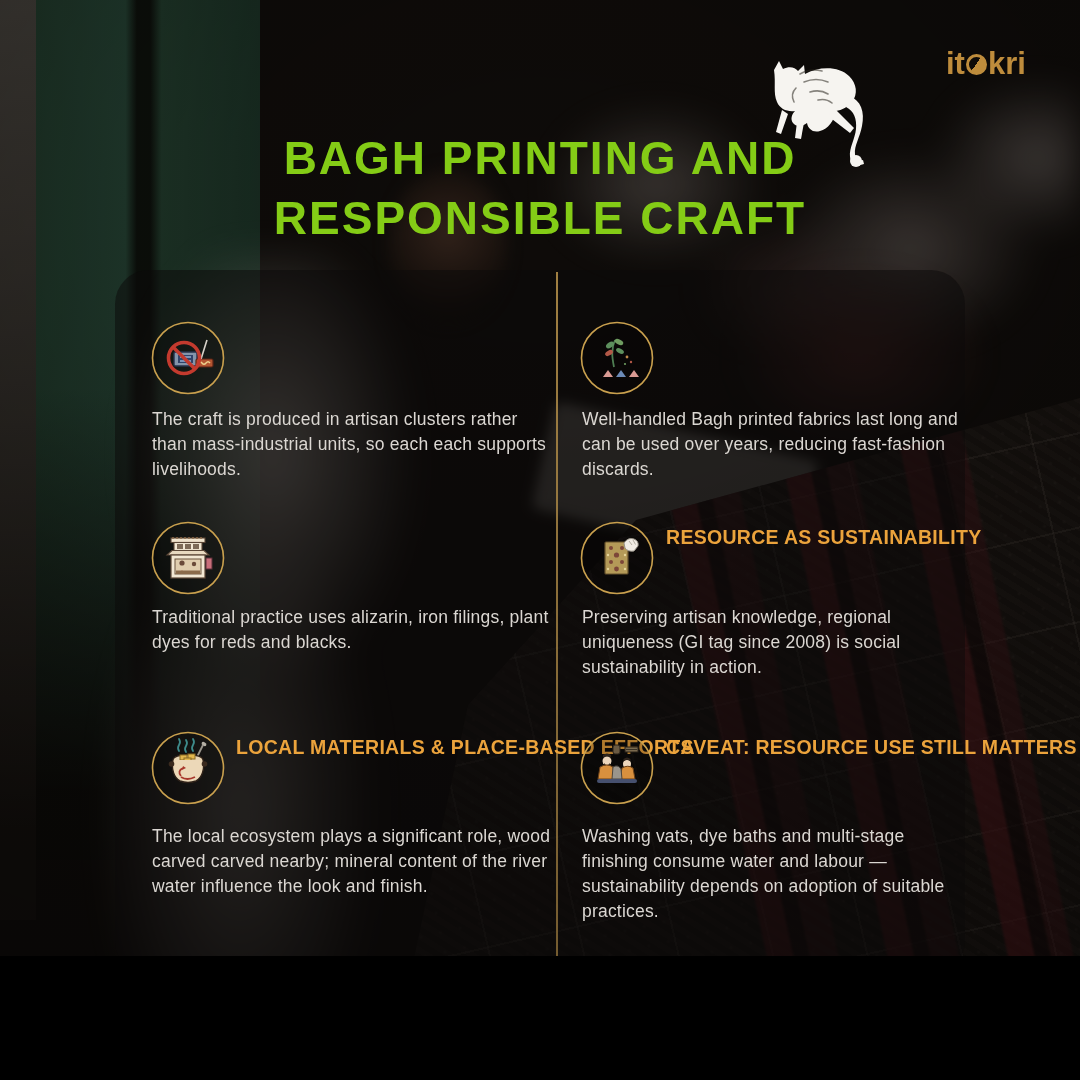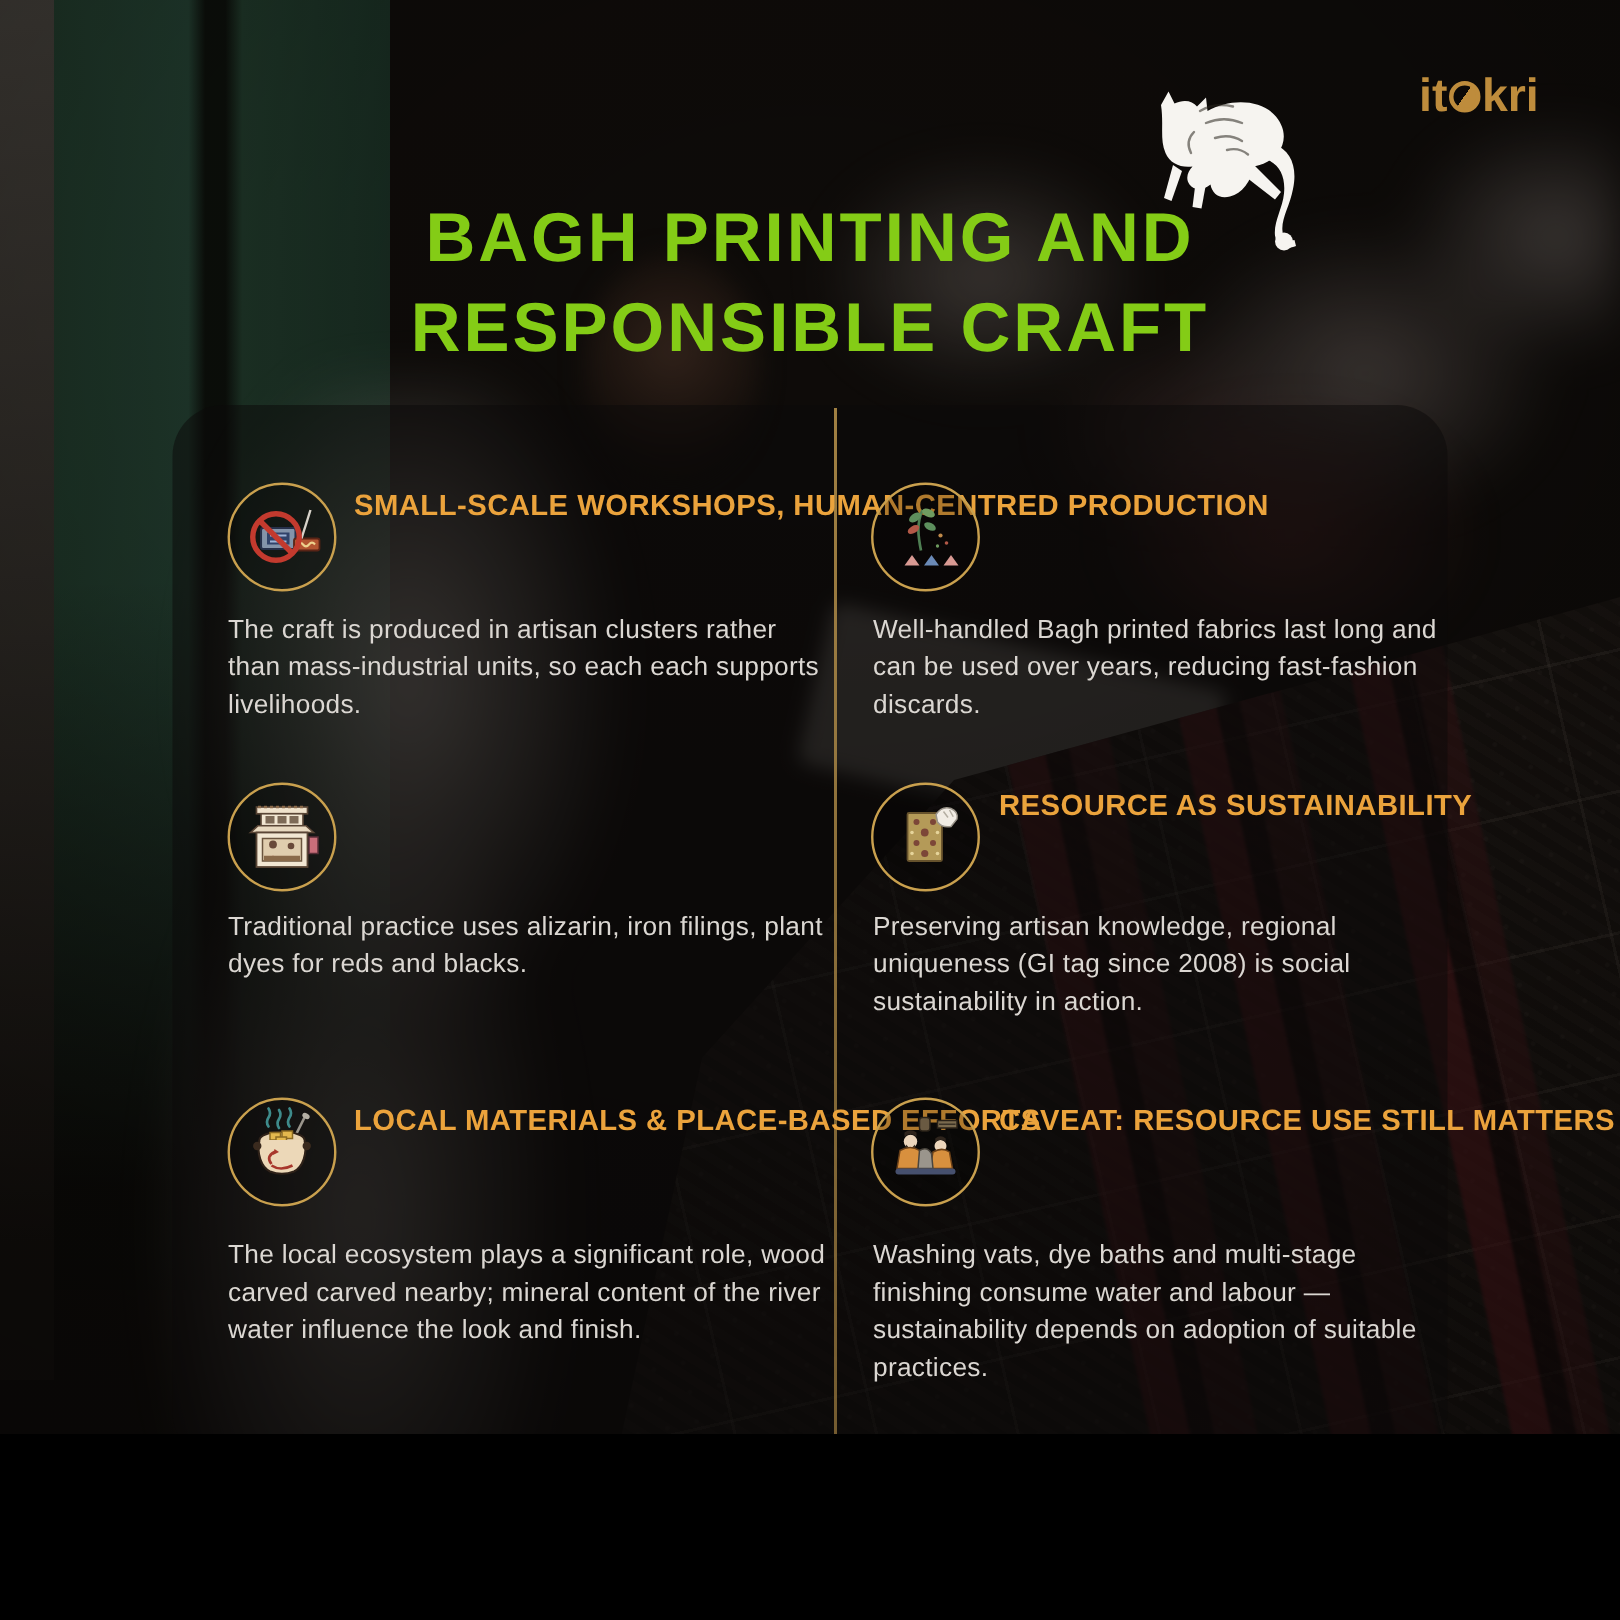--- a/index.html
+++ b/index.html
@@ -122,21 +122,20 @@
     <rect x="23" y="31" width="23" height="14" rx="1.5" fill="#8494aa" stroke="#26304a" stroke-width="1.4"></rect>
     <rect x="27" y="34" width="15" height="8" fill="#31436a"></rect>
     <line x1="29" y1="36" x2="40" y2="36" stroke="#9fb4d6" stroke-width="1.4"></line>
     <line x1="29" y1="40" x2="40" y2="40" stroke="#9fb4d6" stroke-width="1.4"></line>
     <rect x="45" y="38" width="17" height="8" rx="1.5" fill="#b35531" stroke="#5a2416" stroke-width="1.2"></rect>
     <path d="M47,42 q2,-2.5 4,0 q2,2.5 4,0 q2,-2.5 4,0" fill="none" stroke="#eed28e" stroke-width="1.4"></path>
     <line x1="56" y1="19" x2="50" y2="38" stroke="#d8d3ca" stroke-width="1.6"></line>
     <circle cx="33" cy="37" r="15.5" fill="none" stroke="#c33a2e" stroke-width="3.6"></circle>
     <line x1="22" y1="26" x2="44" y2="48" stroke="#c33a2e" stroke-width="3.6"></line>
   </svg>
-  <div class="sec-heading col-l" style="left:236px;top:324px">SMALL-SCALE WORKSHOPS, HUMAN-CENTRED PRODUCTION</div>
   <div class="sec-body" style="left:152px;top:407px;width:400px">The craft is produced in artisan clusters rather than mass-industrial units, so each each supports livelihoods.</div>
 
   <svg class="icon-badge" style="left:580px;top:321px" viewBox="0 0 74 74">
     <circle cx="37" cy="37" r="35.5" fill="rgba(0,0,0,.25)" stroke="#C9A04E" stroke-width="1.6"></circle>
     <path d="M34,46 C32,36 31,28 35,19" fill="none" stroke="#4f7f53" stroke-width="1.8"></path>
     <ellipse cx="30" cy="24" rx="4.5" ry="2.6" transform="rotate(-35 30 24)" fill="#5d8f5d"></ellipse>
     <ellipse cx="39" cy="21" rx="4.5" ry="2.6" transform="rotate(25 39 21)" fill="#6f9c60"></ellipse>
     <ellipse cx="29" cy="32" rx="4.2" ry="2.4" transform="rotate(-30 29 32)" fill="#b25847"></ellipse>
     <ellipse cx="40" cy="30" rx="4.2" ry="2.4" transform="rotate(28 40 30)" fill="#5d8f5d"></ellipse>
     <circle cx="47" cy="36" r="1.4" fill="#c08a4a"></circle>

